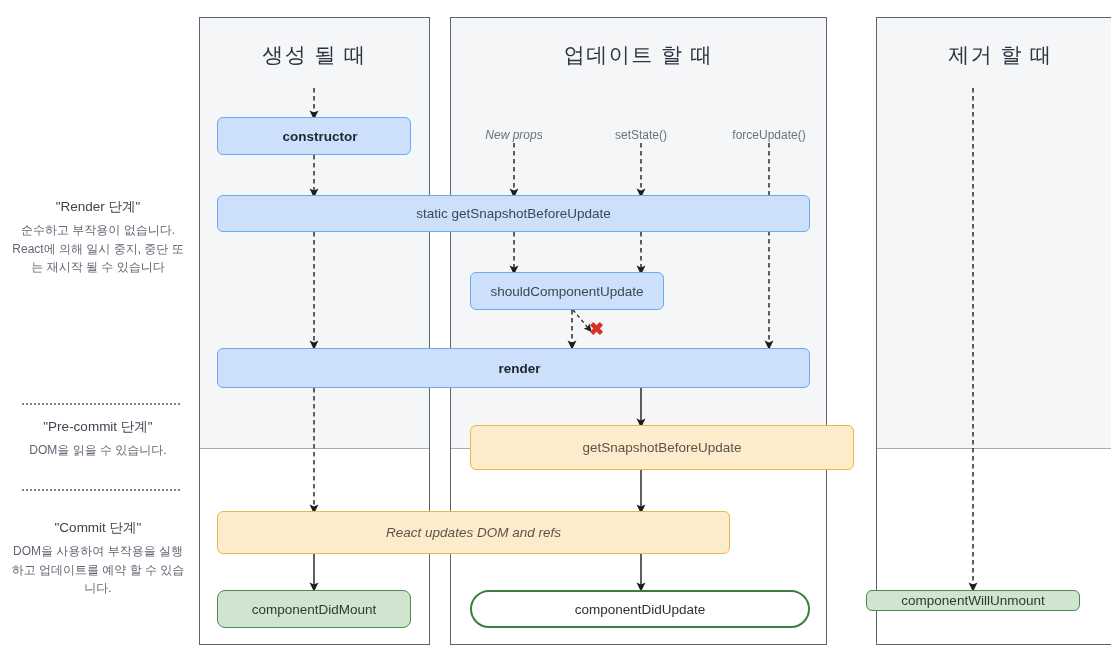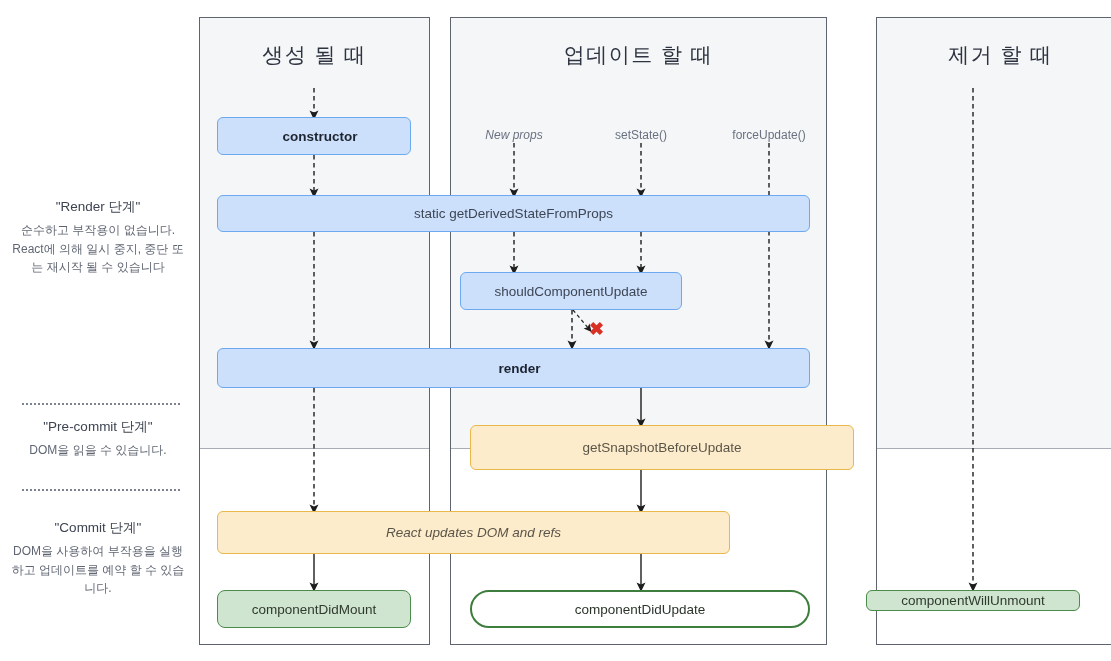--- a/index.html
+++ b/index.html
@@ -206,23 +206,23 @@
   </svg>
 
   <div class="red-x" style="left:589px; top:320px;">✖</div>
 
   <div class="trigger-label italic" style="left:464px; top:128px; width:100px;">New props</div>
   <div class="trigger-label" style="left:591px; top:128px; width:100px;">setState()</div>
   <div class="trigger-label" style="left:714px; top:128px; width:110px;">forceUpdate()</div>
 
   <div class="node blue blue-bold" style="left:217px; top:117px; width:194px; height:38px;">constructor</div>
 
-  <div class="node blue" style="left:217px; top:195px; width:593px; height:37px;">static getDerivedStateFromProps</div>
-
-  <div class="node blue" style="left:460px; top:272px; width:222px; height:38px;">shouldComponentUpdate</div>
+  <div class="node blue" style="left:217px; top:195px; width:593px; height:37px;">static getSnapshotBeforeUpdate</div>
+
+  <div class="node blue" style="left:470px; top:272px; width:194px; height:38px;">shouldComponentUpdate</div>
 
   <div class="node blue blue-bold" style="left:217px; top:348px; width:593px; height:40px;">render</div>
 
   <div class="node yellow" style="left:470px; top:425px; width:384px; height:45px;">getSnapshotBeforeUpdate</div>
 
   <div class="node yellow yellow-italic" style="left:217px; top:511px; width:513px; height:43px;">React updates DOM and refs</div>
 
   <div class="node green-fill" style="left:217px; top:590px; width:194px; height:38px;border-radius:8px;">componentDidMount</div>
 
   <div class="node green-outline" style="left:470px; top:590px; width:340px; height:38px;border-radius:19px;">componentDidUpdate</div>

